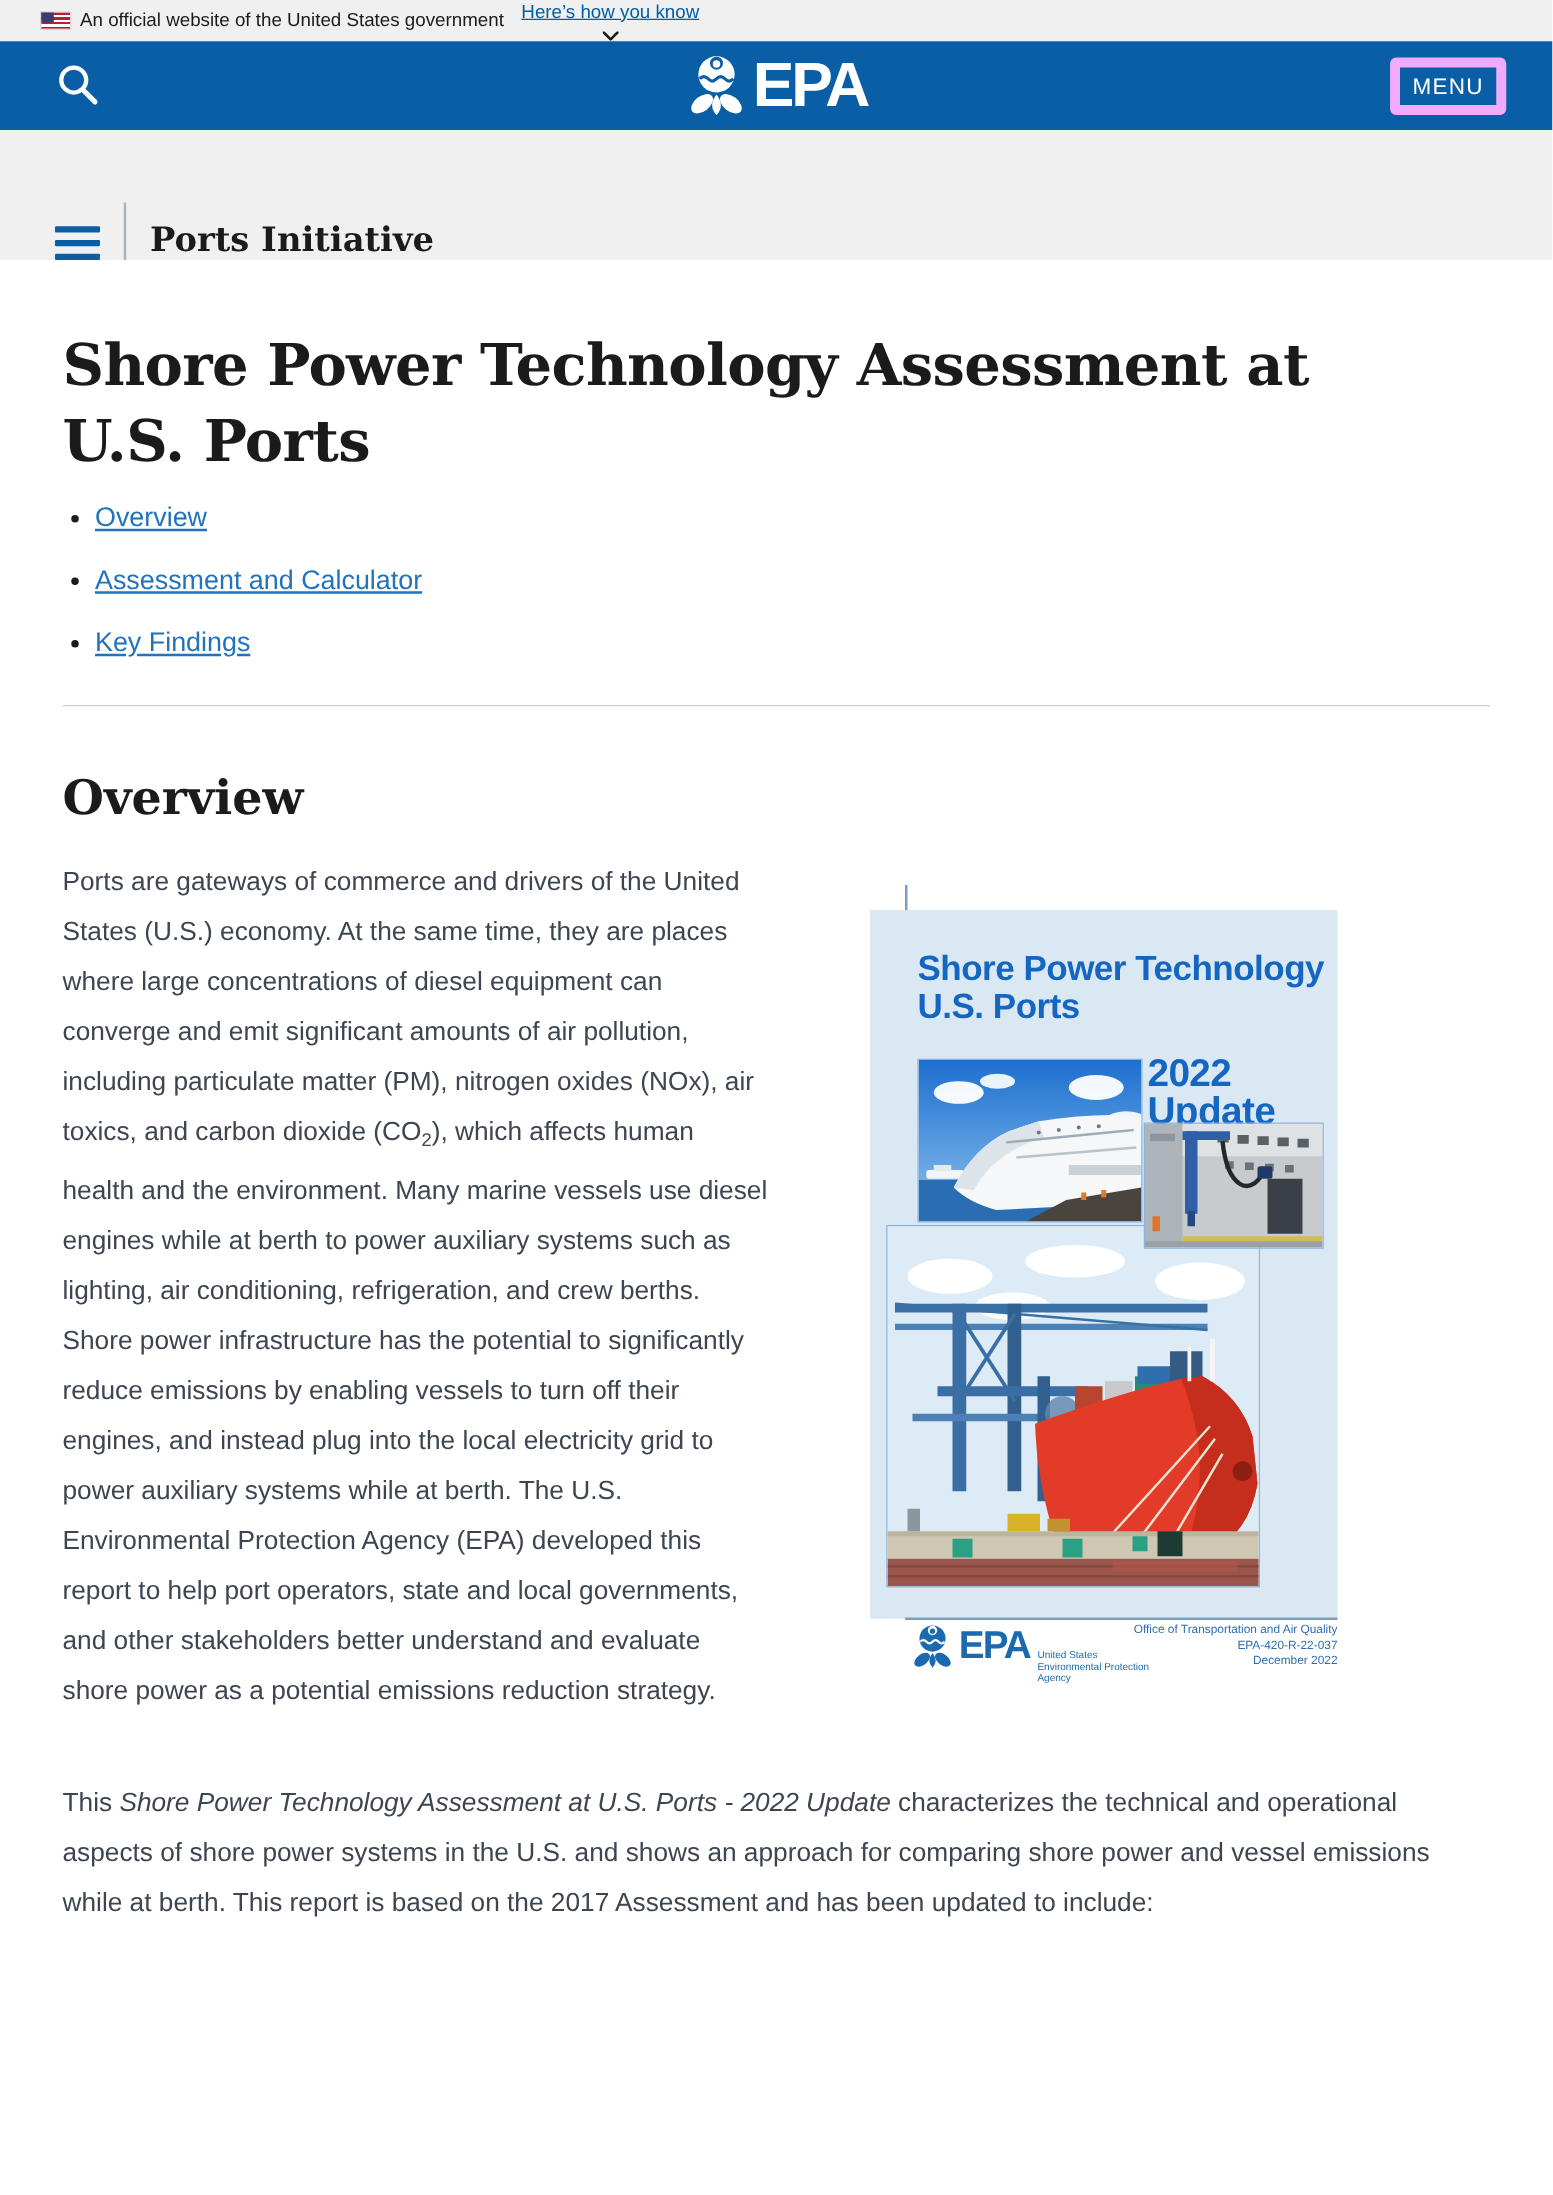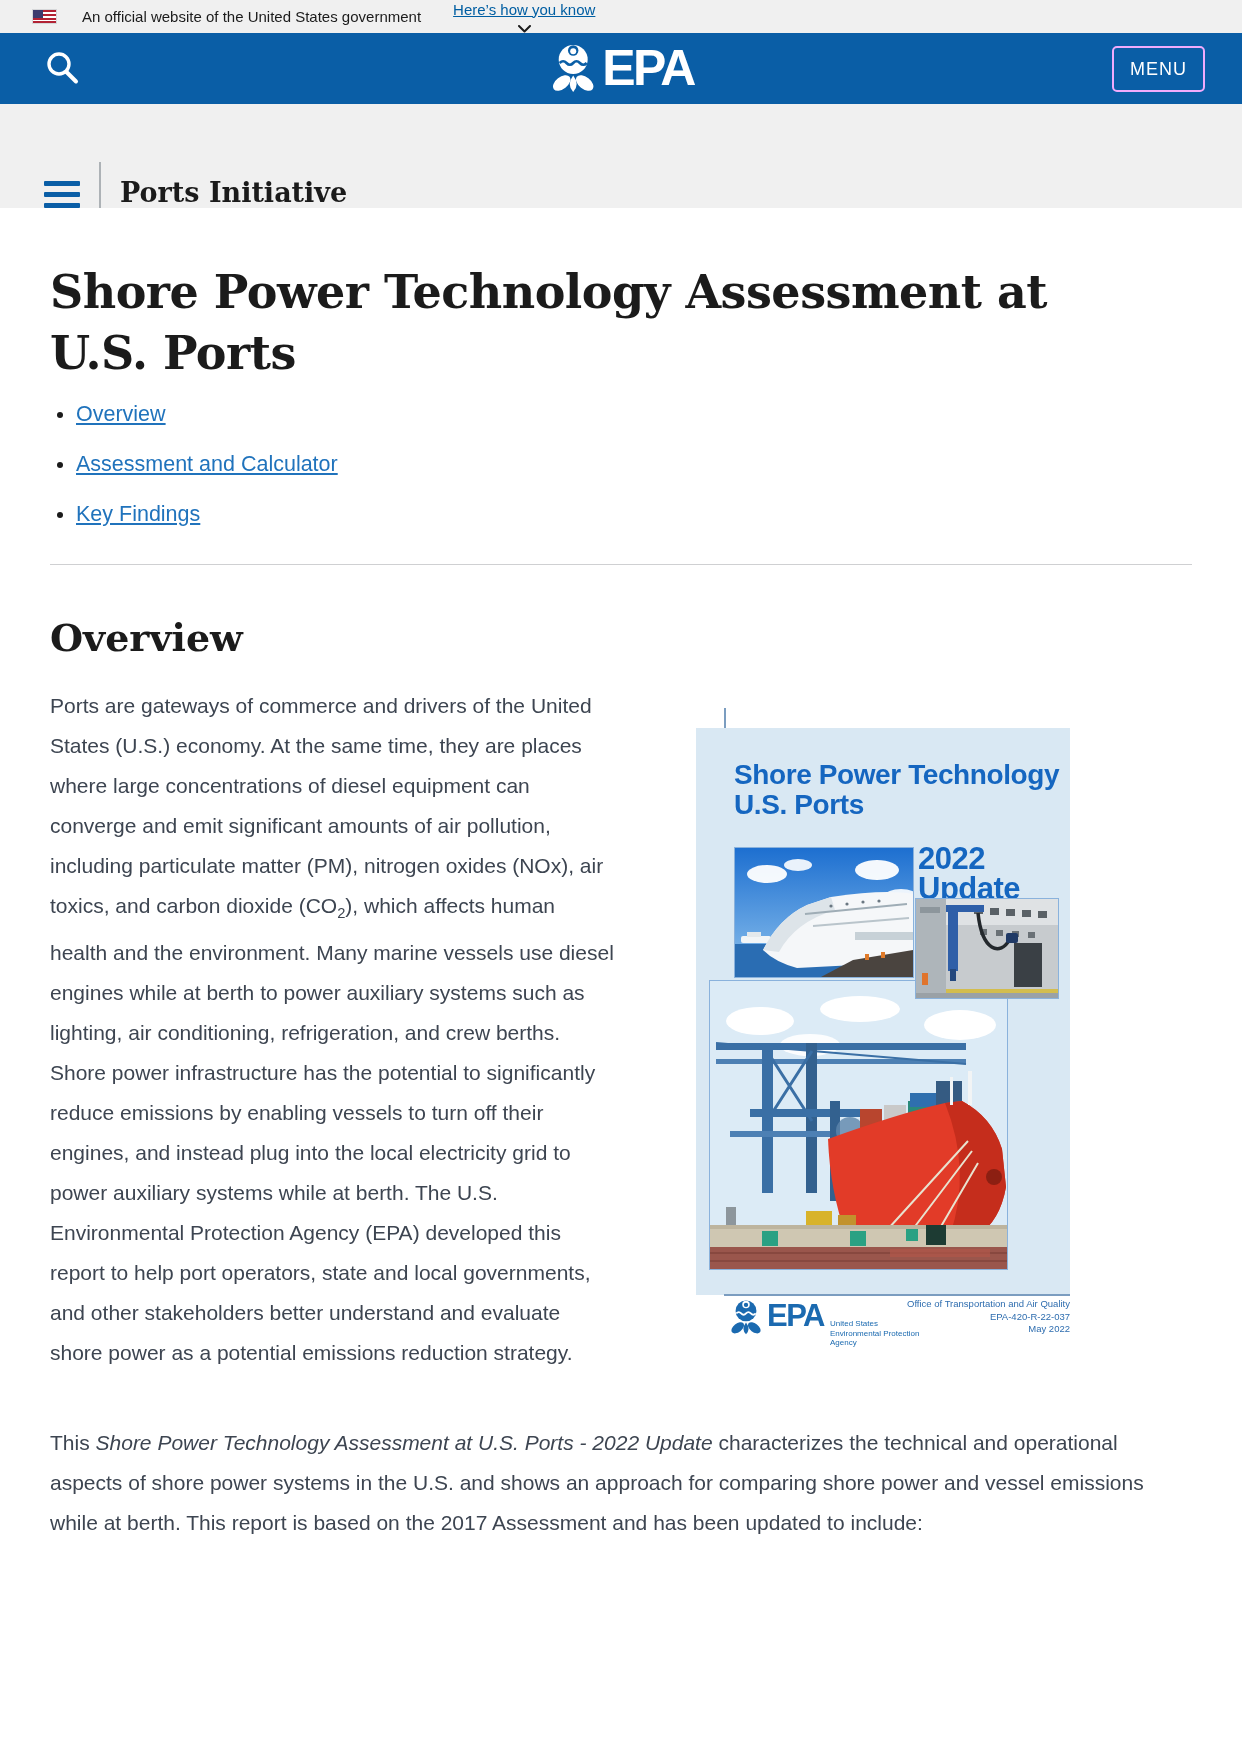--- a/index.html
+++ b/index.html
@@ -2,36 +2,36 @@
 <html><head>
 <meta charset="utf-8">
 <style>
   html,body{margin:0;padding:0;}
   body{
     width:1242px;height:1756px;overflow:hidden;background:#fff;
     font-family:"Liberation Sans", sans-serif;color:#1b1b1b;position:relative;
   }
   
   .gov-banner{background:#f0f0f0;height:33px;display:flex;align-items:center;
-    padding-left:33px;font-size:15px;color:#1b1b1b;gap:26px;}
+    padding-left:33px;font-size:15px;color:#1b1b1b;gap:8px;}
   .flag{width:23px;height:13px;position:relative;flex:0 0 auto;
     background:repeating-linear-gradient(180deg,#b22234 0 1.9px,#ffffff 1.9px 3.8px);
     outline:1px solid #d6d7d9;}
   .flag .canton{position:absolute;left:0;top:0;width:10px;height:7.6px;background:#3c3b6e;}
   .banner-text{white-space:nowrap;}
   .banner-link{color:#005ea2;text-decoration:underline;display:inline-flex;align-items:center;
     gap:7px;margin-left:6px;cursor:pointer;white-space:nowrap;flex-direction:column;}
   
   .site-header{background:#0a5ea6;height:71px;position:relative;}
   .search-btn{position:absolute;left:42px;top:16px;width:40px;height:40px;background:none;border:none;padding:0;cursor:pointer;}
   .epa-logo{position:absolute;left:50%;top:10px;transform:translateX(-50%);
     display:flex;align-items:center;gap:4px;}
   .epa-wordmark{color:#fff;font-size:50px;font-weight:700;letter-spacing:-2.5px;line-height:50px;}
   .menu-btn{position:absolute;right:37px;top:13px;width:93px;height:46px;
-    background:transparent;border:2px solid #f0abfc;border-radius:5px;color:#fff;
+    background:transparent;border:8px solid #f0abfc;border-radius:5px;color:#fff;
     font-size:18px;letter-spacing:1px;font-family:"Liberation Sans",sans-serif;cursor:pointer;}
   
   .subheader{background:#f0f0f0;height:104px;display:flex;align-items:flex-end;padding-left:44px;}
   .hamburger{width:36px;display:flex;flex-direction:column;gap:6px;background:none;border:none;padding:0;cursor:pointer;}
   .hamburger span{display:block;height:5px;background:#0a5ea6;border-radius:1px;}
   .vdiv{width:2px;height:46px;background:#adb2b6;margin:0 19px;}
   .subheader-title{font-family:"DejaVu Serif",serif;font-weight:700;font-size:27px;color:#1b1b1b;}
   
   main{padding:0 50px;}
   h1{font-family:"DejaVu Serif",serif;font-weight:700;font-size:46px;line-height:61px;
@@ -262,21 +262,21 @@
       <span class="epa-word">EPA</span>
       <span class="agency">
         <div>United States</div>
         <div>Environmental Protection</div>
         <div>Agency</div>
       </span>
     </div>
     <div class="cover-office">
       <div>Office of Transportation and Air Quality</div>
       <div>EPA-420-R-22-037</div>
-      <div>May 2022</div>
+      <div>December 2022</div>
     </div>
   </figure>
 
   <h2>Overview</h2>
 
   <p class="body"><span>Ports are gateways of commerce and drivers of the United States (U.S.) economy. At the same time, they are places where large concentrations of diesel equipment can converge and emit significant amounts of air pollution, including particulate matter (PM), nitrogen oxides (NOx), air toxics, and carbon dioxide (CO</span><sub>2</sub><span>), which affects human health and the environment. Many marine vessels use diesel engines while at berth to power auxiliary systems such as lighting, air conditioning, refrigeration, and crew berths. Shore power infrastructure has the potential to significantly reduce emissions by enabling vessels to turn off their engines, and instead plug into the local electricity grid to power auxiliary systems while at berth. The U.S. Environmental Protection Agency (EPA) developed this report to help port operators, state and local governments, and other stakeholders better understand and evaluate shore power as a potential emissions reduction strategy.</span></p>
 
   <p class="body body2"><span>This </span><em>Shore Power Technology Assessment at U.S. Ports - 2022 Update</em><span> characterizes the technical and operational aspects of shore power systems in the U.S. and shows an approach for comparing shore power and vessel emissions while at berth. This report is based on the 2017 Assessment and has been updated to include:</span></p>
 </main>
 

